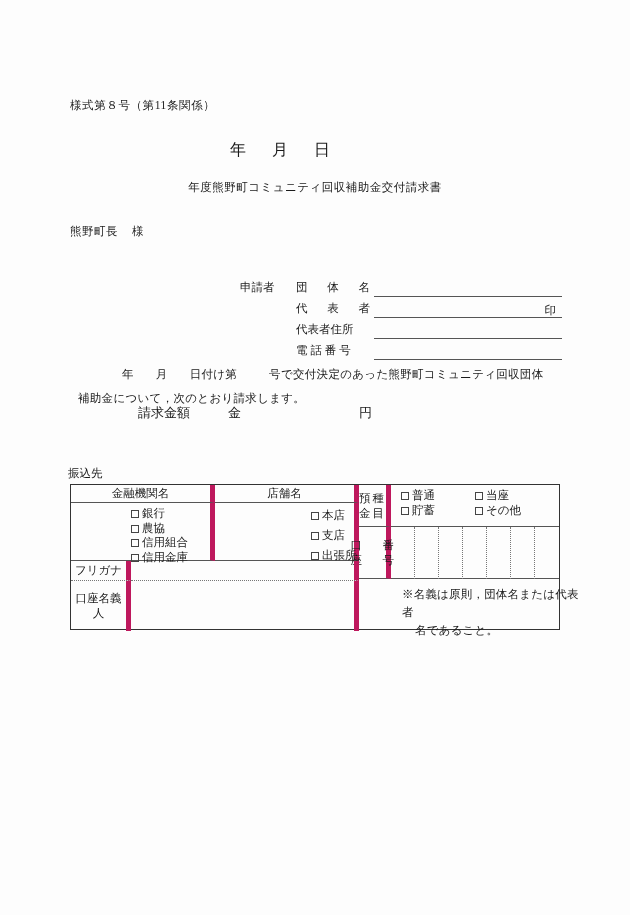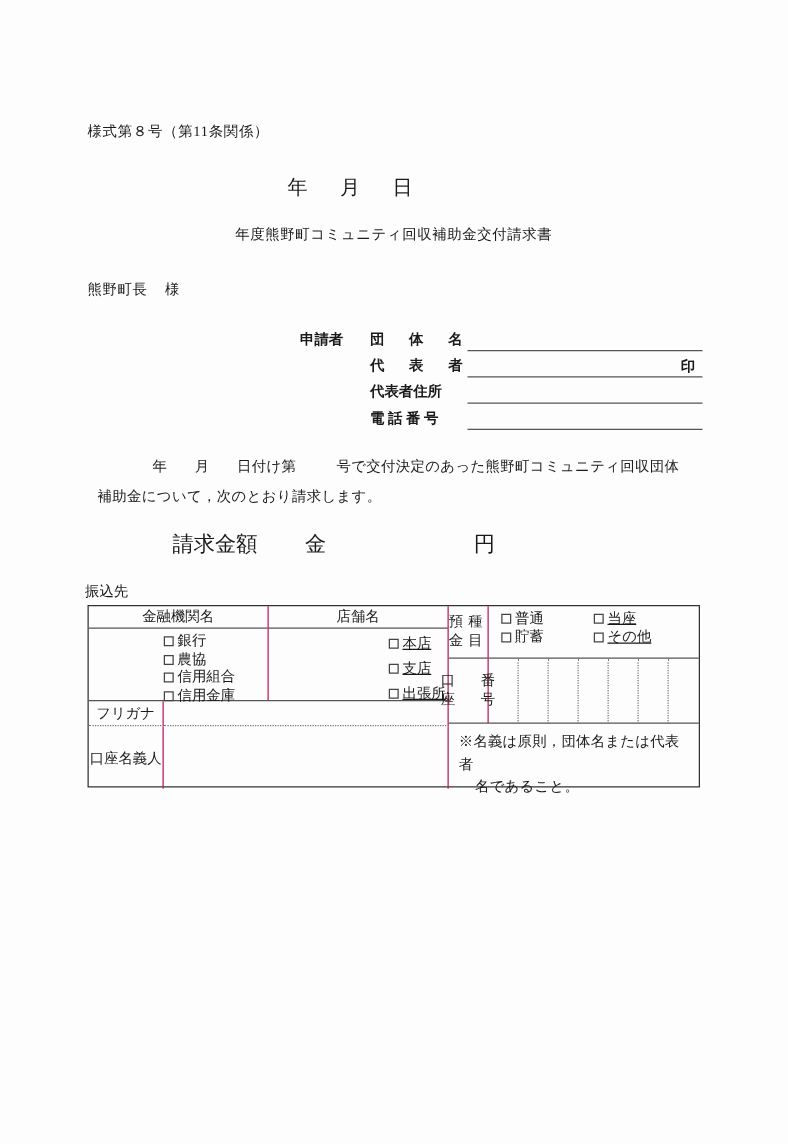--- a/index.html
+++ b/index.html
@@ -64,23 +64,22 @@
     font-size: 11.5px;
     letter-spacing: .5px;
     white-space: nowrap;
   }
   .addressee .sama { margin-left: 14px; }
 
   
   .applicant {
     position: absolute;
     left: 240px;
-    top: 260px;
-    font-size: 11.5px;
-    font-weight: bold;
+    top: 276px;
+    font-size: 11.5px;
   }
   .app-row {
     display: flex;
     align-items: flex-end;
     height: 21px;
   }
   .app-prefix {
     width: 56px;
     text-align: left;
     white-space: nowrap;
@@ -123,22 +122,22 @@
     letter-spacing: .3px;
   }
   .body-para .indent { display: inline-block; width: 44px; }
   .body-para .sp-s { display: inline-block; width: 22px; }
   .body-para .sp-m { display: inline-block; width: 32px; }
 
   
   .amount-line {
     position: absolute;
     left: 138px;
-    top: 424px;
-    font-size: 17px;
+    top: 404px;
+    font-size: 13px;
     white-space: nowrap;
   }
   .amount-line .sp-a { display: inline-block; width: 38px; }
   .amount-line .sp-b { display: inline-block; width: 118px; }
 
   
   .furikomi-label {
     position: absolute;
     left: 68px;
     top: 466px;
@@ -153,21 +152,21 @@
     width: 490px;
     height: 146px;
     border: 1.3px solid #333;
     box-sizing: border-box;
   }
   .bt-cell {
     position: absolute;
     box-sizing: border-box;
     font-size: 11.5px;
   }
-  .b-r { border-right: 1px solid #be185d; }
+  .b-r { border-right: 5px solid #be185d; }
   .b-b { border-bottom: 1px solid #555; }
   .dot-b { border-bottom: 1px dotted #777; }
   .dot-r { border-right: 1px dotted #777; }
 
   .center-mid {
     display: flex;
     align-items: center;
     justify-content: center;
   }
   .vlabel {
@@ -194,40 +193,39 @@
     position: absolute;
     left: 0;
     top: 0;
     padding-left: 8px;
     padding-top: 3px;
     line-height: 14.5px;
   }
   .branch-list {
     line-height: 20px;
     padding-top: 2px;
-    text-decoration: underline;
   }
   .deposit-opts {
     line-height: 15px;
     padding: 3px 0 0 10px;
-    text-decoration: underline;
   }
   .deposit-opts .c2 { display: inline-block; width: 74px; }
   .acct-grid {
     position: absolute;
     display: flex;
   }
   .acct-grid .g {
     height: 100%;
     box-sizing: border-box;
   }
   .note {
     padding: 6px 8px 0 8px;
     line-height: 18px;
     letter-spacing: .2px;
+    margin-left: 35px;
   }
   .note .cont { display: block; padding-left: 13px; }
 </style>
 </head>
 <body>
 
 <div class="page">
 
   <div class="form-no">様式第８号（第11条関係）</div>
 

